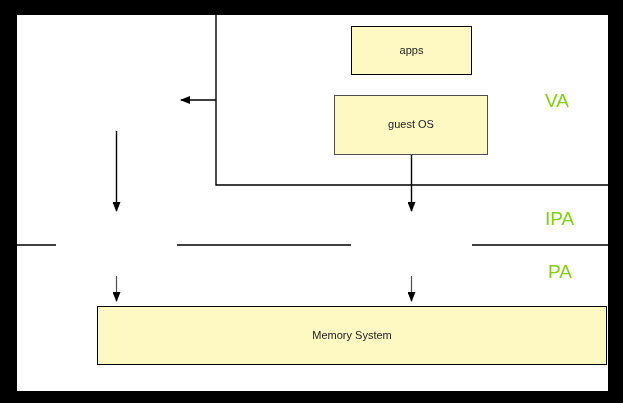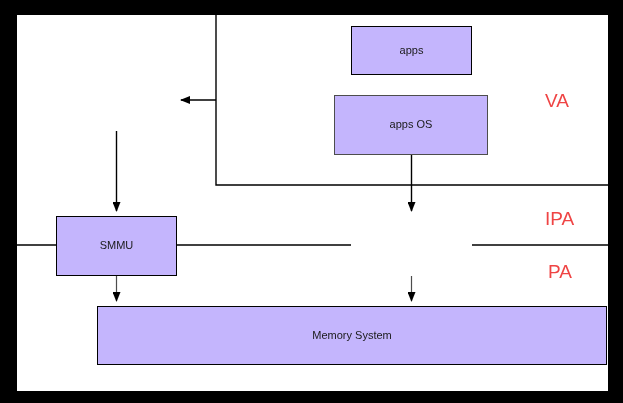--- a/index.html
+++ b/index.html
@@ -27,36 +27,36 @@
   #svg-layer {
     position: absolute;
     left: 0;
     top: 0;
     width: 623px;
     height: 403px;
   }
   .node {
     position: absolute;
     box-sizing: border-box;
-    background: #c4b5fd;
+    background: #fef9c3;
     border: 1px solid #000000;
     display: flex;
     align-items: center;
     justify-content: center;
     font-size: 11px;
     color: #1a1a1a;
     line-height: 1.2;
     text-align: center;
     white-space: nowrap;
   }
   .node.soft-border { border: 1px solid #4d4d4d; }
   .region-label {
     position: absolute;
     font-size: 19px;
-    color: #ef4444;
+    color: #84cc16;
     white-space: nowrap;
   }
 </style>
 </head>
 <body>
 
 <div id="page">
   <div id="canvas"></div>
 
   <svg id="svg-layer" viewBox="0 0 623 403" xmlns="http://www.w3.org/2000/svg">
@@ -94,20 +94,19 @@
     <g>
       <path d="M116.5,276 L116.5,301" fill="none" stroke="#4d4d4d" stroke-width="1.2" marker-end="url(#arrowhead-gray)"></path>
     </g>
 
     <g>
       <path d="M411.5,276 L411.5,301" fill="none" stroke="#4d4d4d" stroke-width="1.2" marker-end="url(#arrowhead-gray)"></path>
     </g>
   </svg>
 
   <div class="node" style="left: 351px; top: 26px; width: 121px; height: 49px;">apps</div>
-  <div class="node soft-border" style="left: 334px; top: 95px; width: 154px; height: 60px;">apps OS</div>
-  <div class="node" style="left: 56px; top: 216px; width: 121px; height: 60px;">SMMU</div>
+  <div class="node soft-border" style="left: 334px; top: 95px; width: 154px; height: 60px;">guest OS</div>
   <div class="node" style="left: 56px; top: 306px; width: 510px; height: 59px; margin-left: 41px;">Memory System</div>
 
   <div class="region-label" style="left: 545px; top: 90px;">VA</div>
   <div class="region-label" style="left: 545px; top: 208px;">IPA</div>
   <div class="region-label" style="left: 548px; top: 261px;">PA</div>
 </div>
 
 </body></html>

